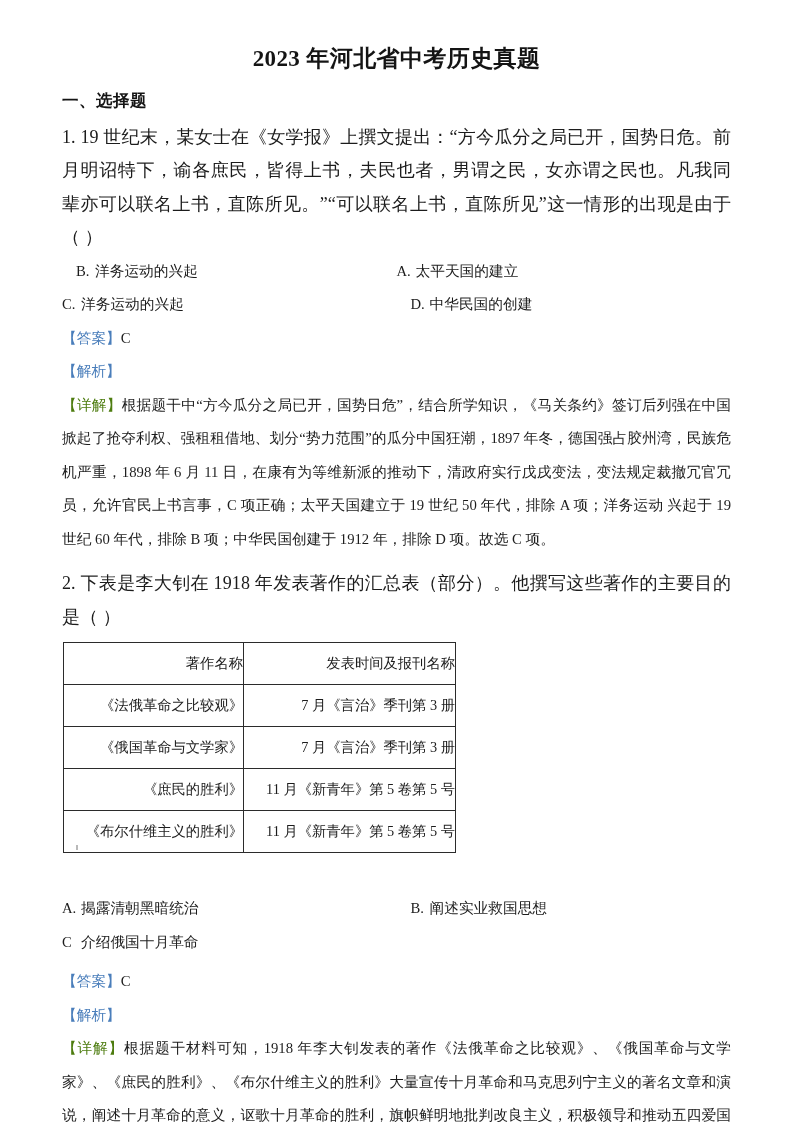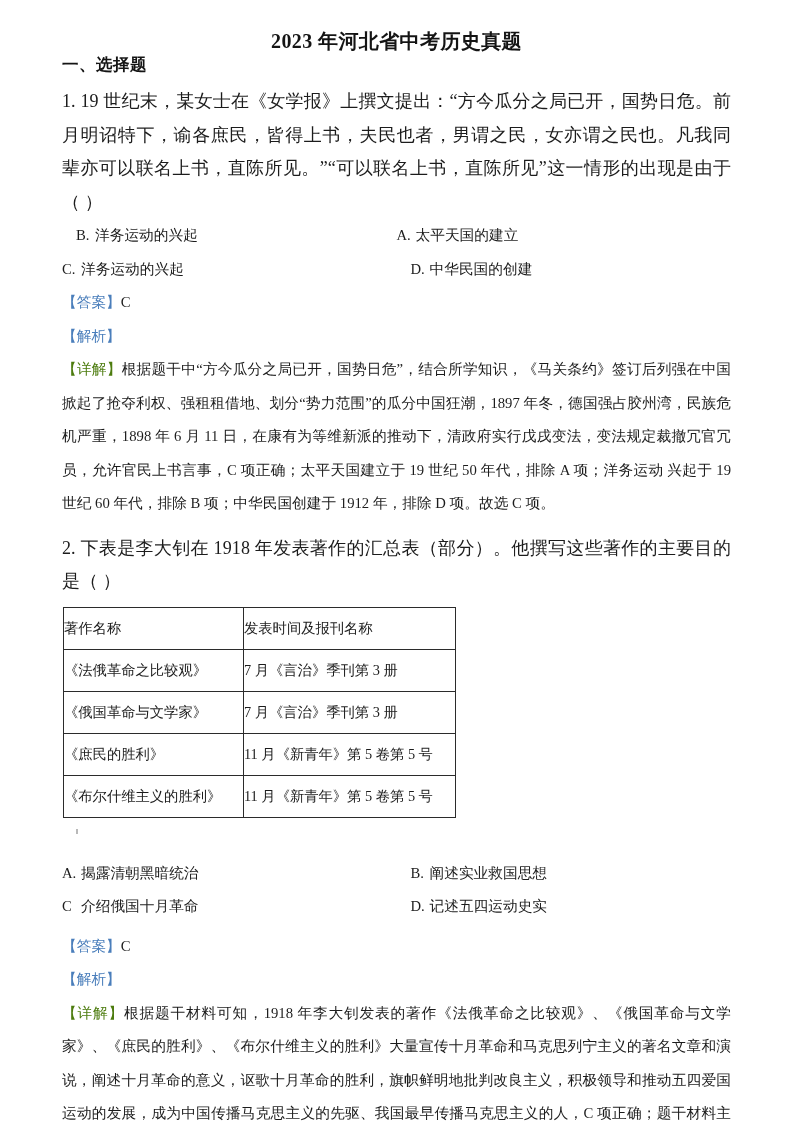--- a/index.html
+++ b/index.html
@@ -17,24 +17,24 @@
   }
   .page {
     position: relative;
     width: 793px;
     height: 1122px;
     box-sizing: border-box;
     padding: 0 62px;
   }
   .doc-title {
     text-align: center;
-    font-size: 20px;
+    font-size: 23px;
     font-weight: bold;
     letter-spacing: 0.4px;
-    margin: 0;
+    margin: 16px;
     padding-top: 28px;
     padding-bottom: 0;
     line-height: 1.3;
     color: #141414;
   }
   .section-heading {
     font-size: 16.5px;
     font-weight: bold;
     margin: 0 0 9px 0;
     letter-spacing: 0.5px;
@@ -95,21 +95,21 @@
   }
   table.works {
     border-collapse: collapse;
     margin: 8px 0 0 1px;
     table-layout: fixed;
     width: 390px;
   }
   table.works td {
     border: 1px solid #2b2b2b;
     font-size: 14.3px;
-    text-align: left;
+    text-align: right;
     padding: 0;
     height: 41px;
     color: #1c1c1c;
     white-space: nowrap;
   }
   table.works td.c1 { width: 179px; }
   table.works td.c2 { width: 211px; }
   .table-wrap {
     height: 250px;
   }
@@ -194,23 +194,20 @@
     <div class="opts">
       <div class="opt">
         <span class="opt-letter">A.</span><span>揭露清朝黑暗统治</span>
       </div>
       <div class="opt col-b">
         <span class="opt-letter">B.</span><span>阐述实业救国思想</span>
       </div>
       <div class="opt">
         <span class="opt-letter">C</span><span>介绍俄国十月革命</span>
       </div>
-      <div class="opt col-b">
-        <span class="opt-letter">D.</span><span>记述五四运动史实</span>
-      </div>
     </div>
 
     <div class="tail-gap"></div>
 
     <p class="marker-line">
       <span class="marker">【答案】</span><span>C</span>
     </p>
 
     <p class="marker-line">
       <span class="marker">【解析】</span>

